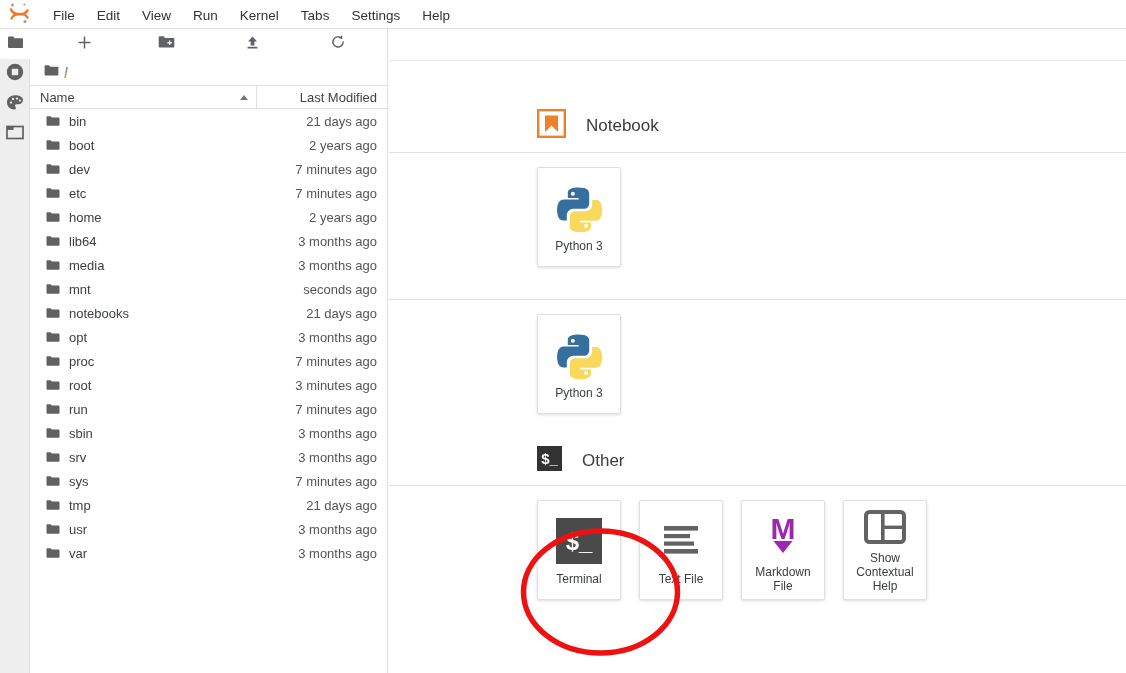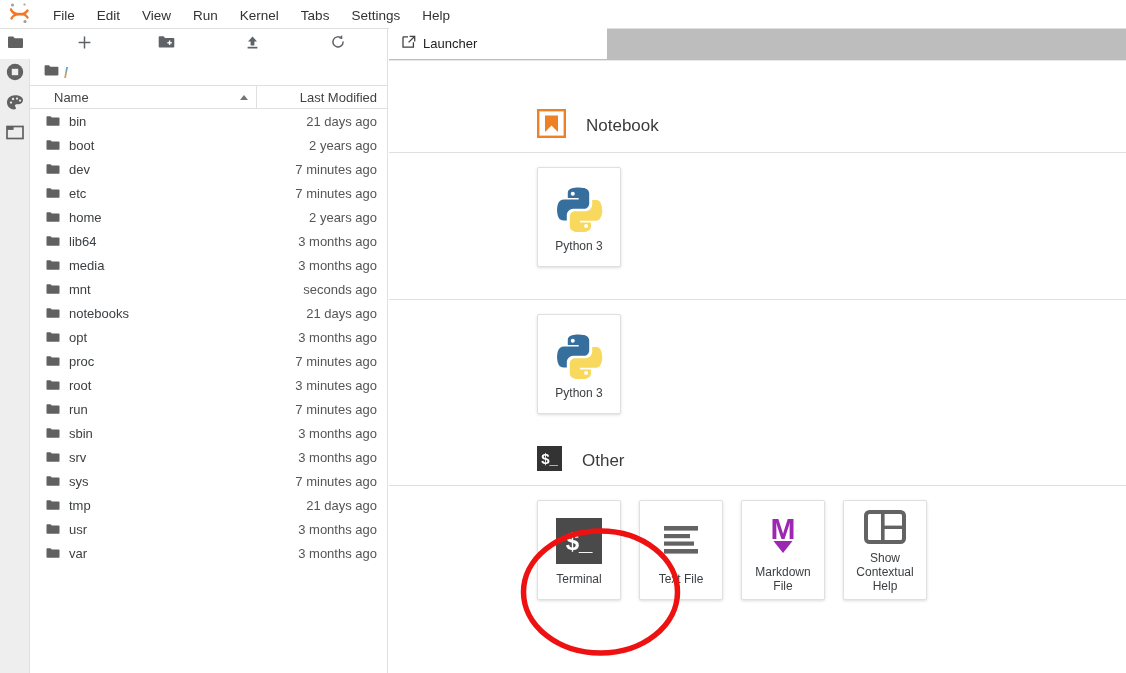--- a/index.html
+++ b/index.html
@@ -71,21 +71,21 @@
     -webkit-background-clip: text; background-clip: text; color: transparent;
     cursor: pointer;
   }
 
   .fb-header {
     display: flex; height: 24px; align-items: center;
     border-top: 1px solid #e0e0e0; border-bottom: 1px solid #e0e0e0;
     font-size: 13px; color: #424242; background: #fff;
   }
   .fb-h-name {
-    flex: 1; padding-left: 24px; display: flex; align-items: center;
+    flex: 1; padding-left: 10px; display: flex; align-items: center;
     justify-content: space-between; padding-right: 8px;
     border-right: 1px solid #e0e0e0; height: 100%; cursor: pointer;
   }
   .fb-h-mod {
     width: 130px; text-align: right; padding-right: 10px; cursor: pointer;
   }
   .sort-caret {
     width: 0; height: 0; border-left: 4px solid transparent; border-right: 4px solid transparent;
     border-bottom: 5px solid #757575;
   }
@@ -436,32 +436,20 @@
             </svg>
           </span>
           <span class="fb-name">var</span>
           <span class="fb-mod">3 months ago</span>
         </div>
       </div>
   </div>
 
   <div class="dock">
 
-    <div class="tabbar">
-      <div class="tab">
-        <span>
-          <svg width="14" height="14" viewBox="0 0 14 14">
-            <path d="M1 1.8 h5 M1 1.8 v10.4 h10.4 v-5" stroke="#424242" stroke-width="1.3" fill="none"></path>
-            <path d="M7.6 1.3 h5.1 v5.1" stroke="#424242" stroke-width="1.3" fill="none"></path>
-            <path d="M12.5 1.5 L6.6 7.4" stroke="#424242" stroke-width="1.3" fill="none"></path>
-          </svg>
-        </span>
-        <span>Launcher</span>
-      </div>
-    </div>
 
     <div class="launcher-body">
       <div class="launcher-inner">
 
         <div class="sec-notebook">
           <div class="section-head">
             <span>
               <svg width="29" height="29" viewBox="0 0 29 29">
                 <rect x="1.2" y="1.2" width="26.6" height="26.6" fill="none" stroke="#ee8026" stroke-width="2.4"></rect>
                 <path d="M8 6.4 h13 v16.6 l-6.5-6.6 L8 23 Z" fill="#ee8026"></path>

